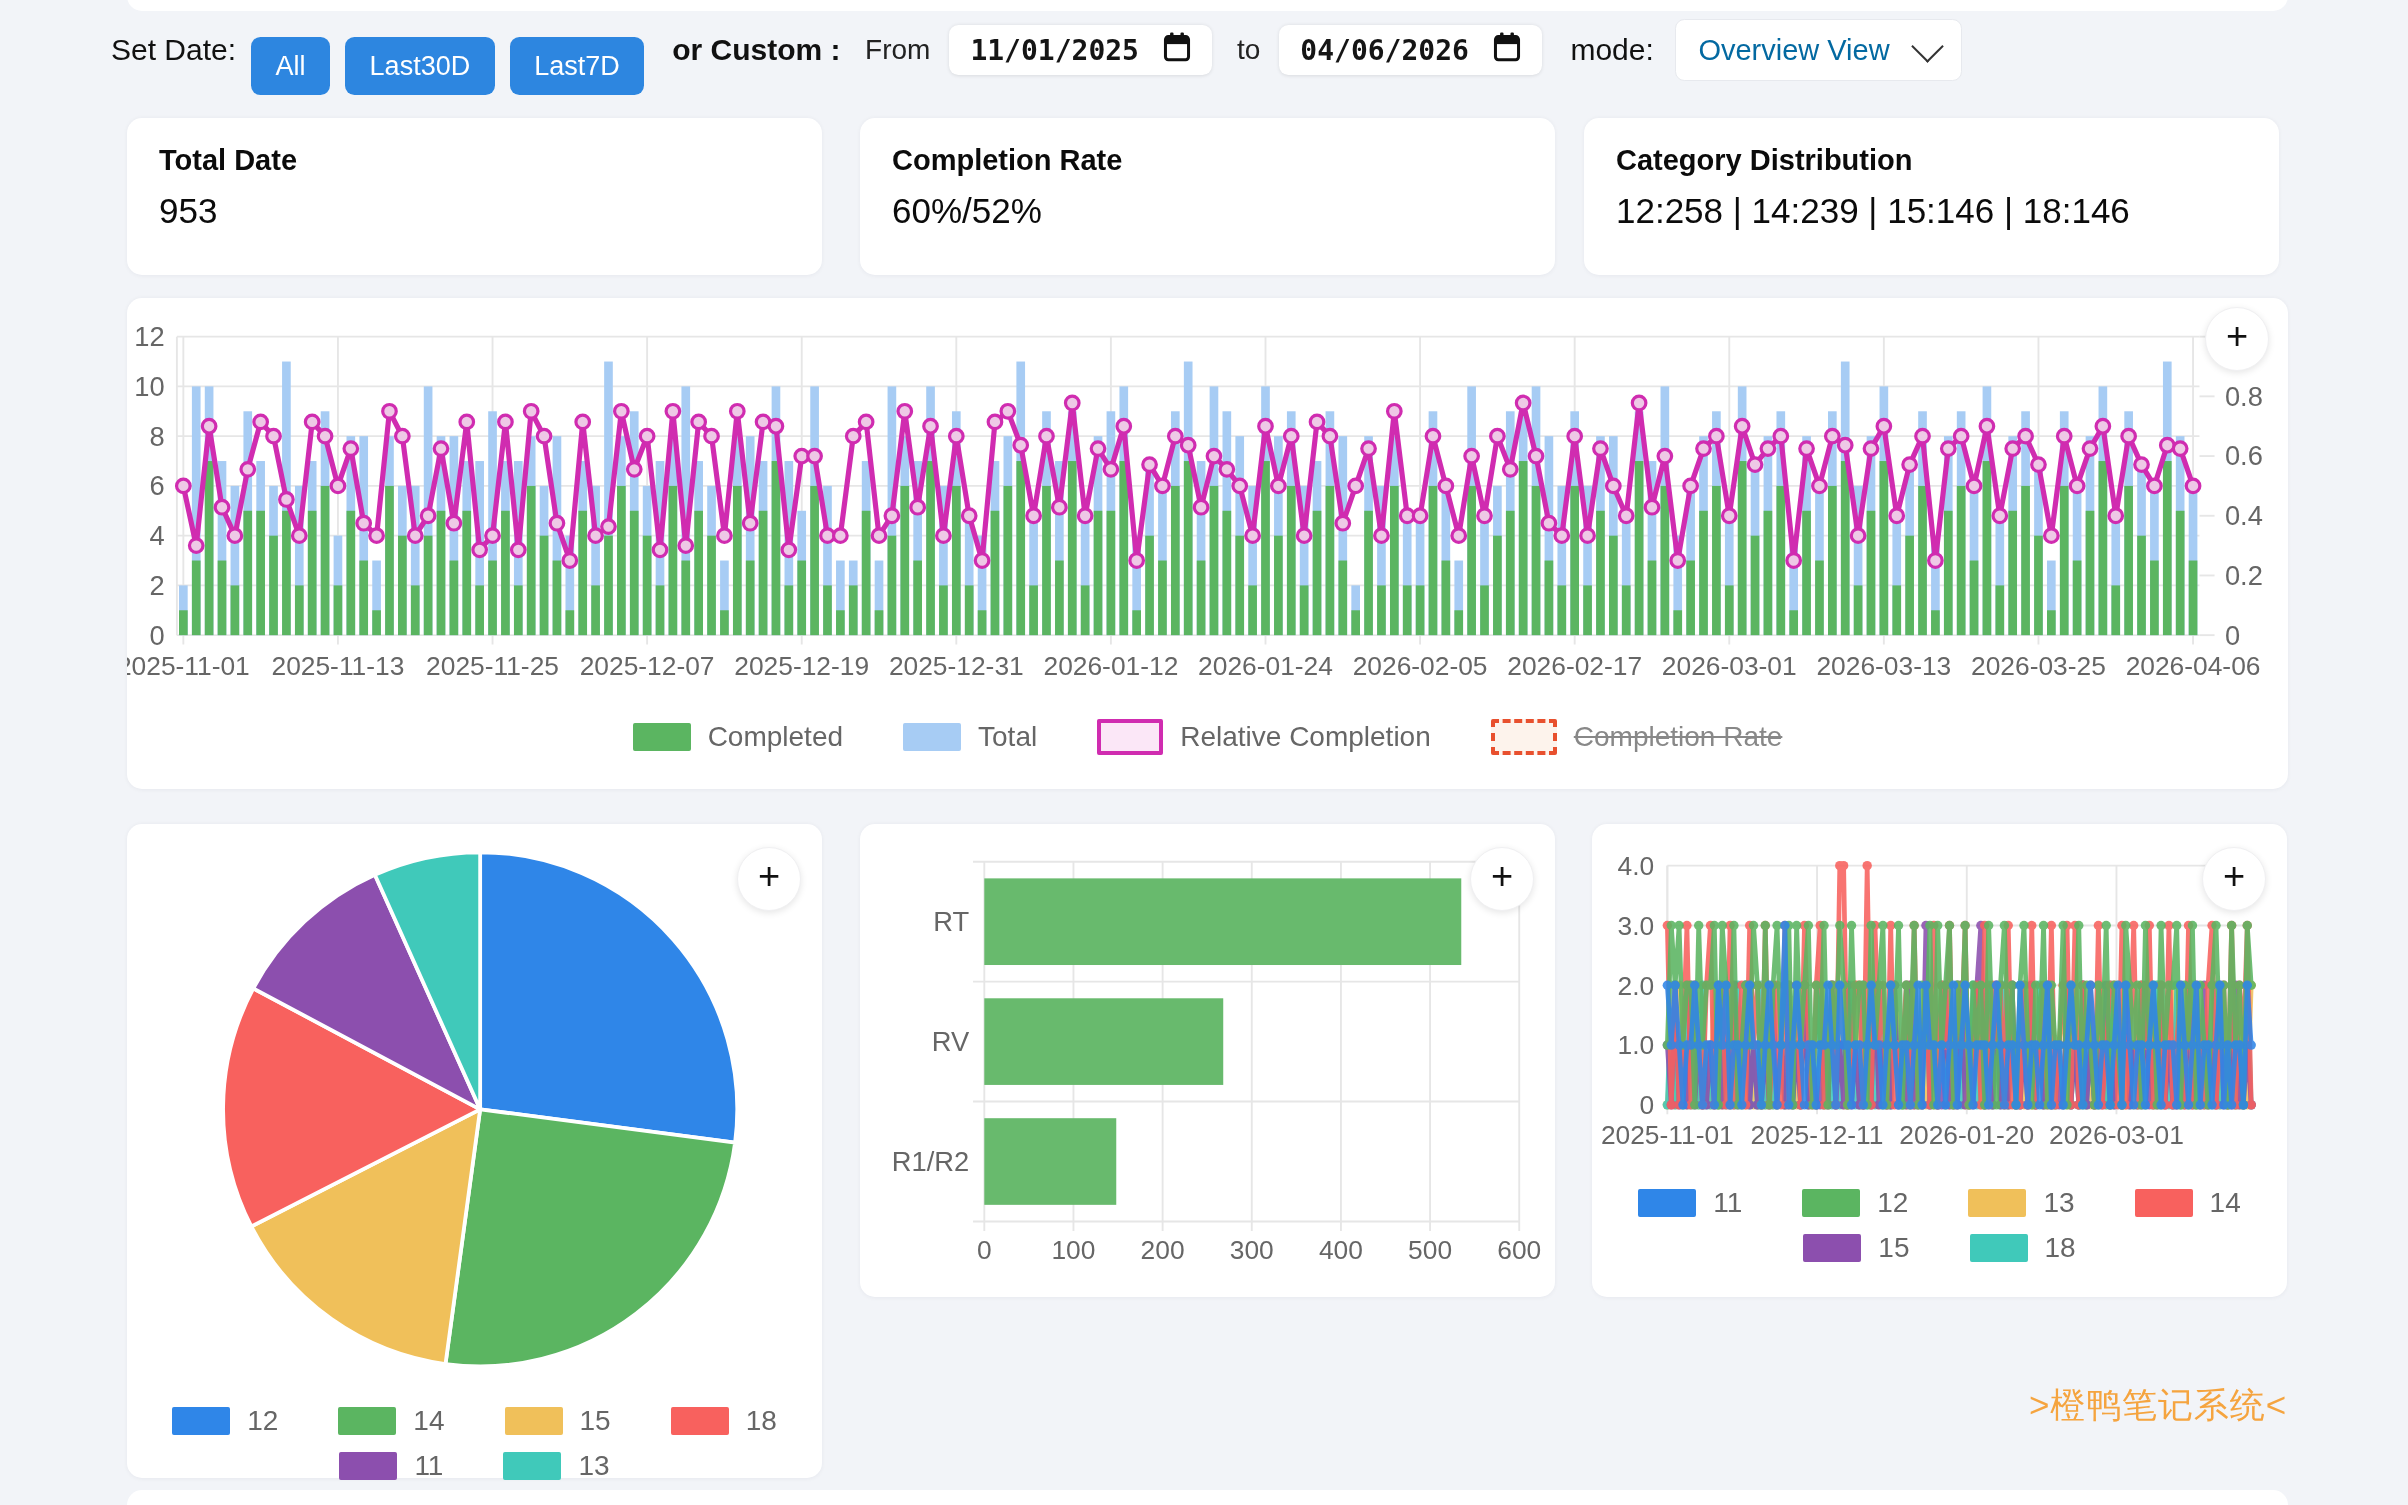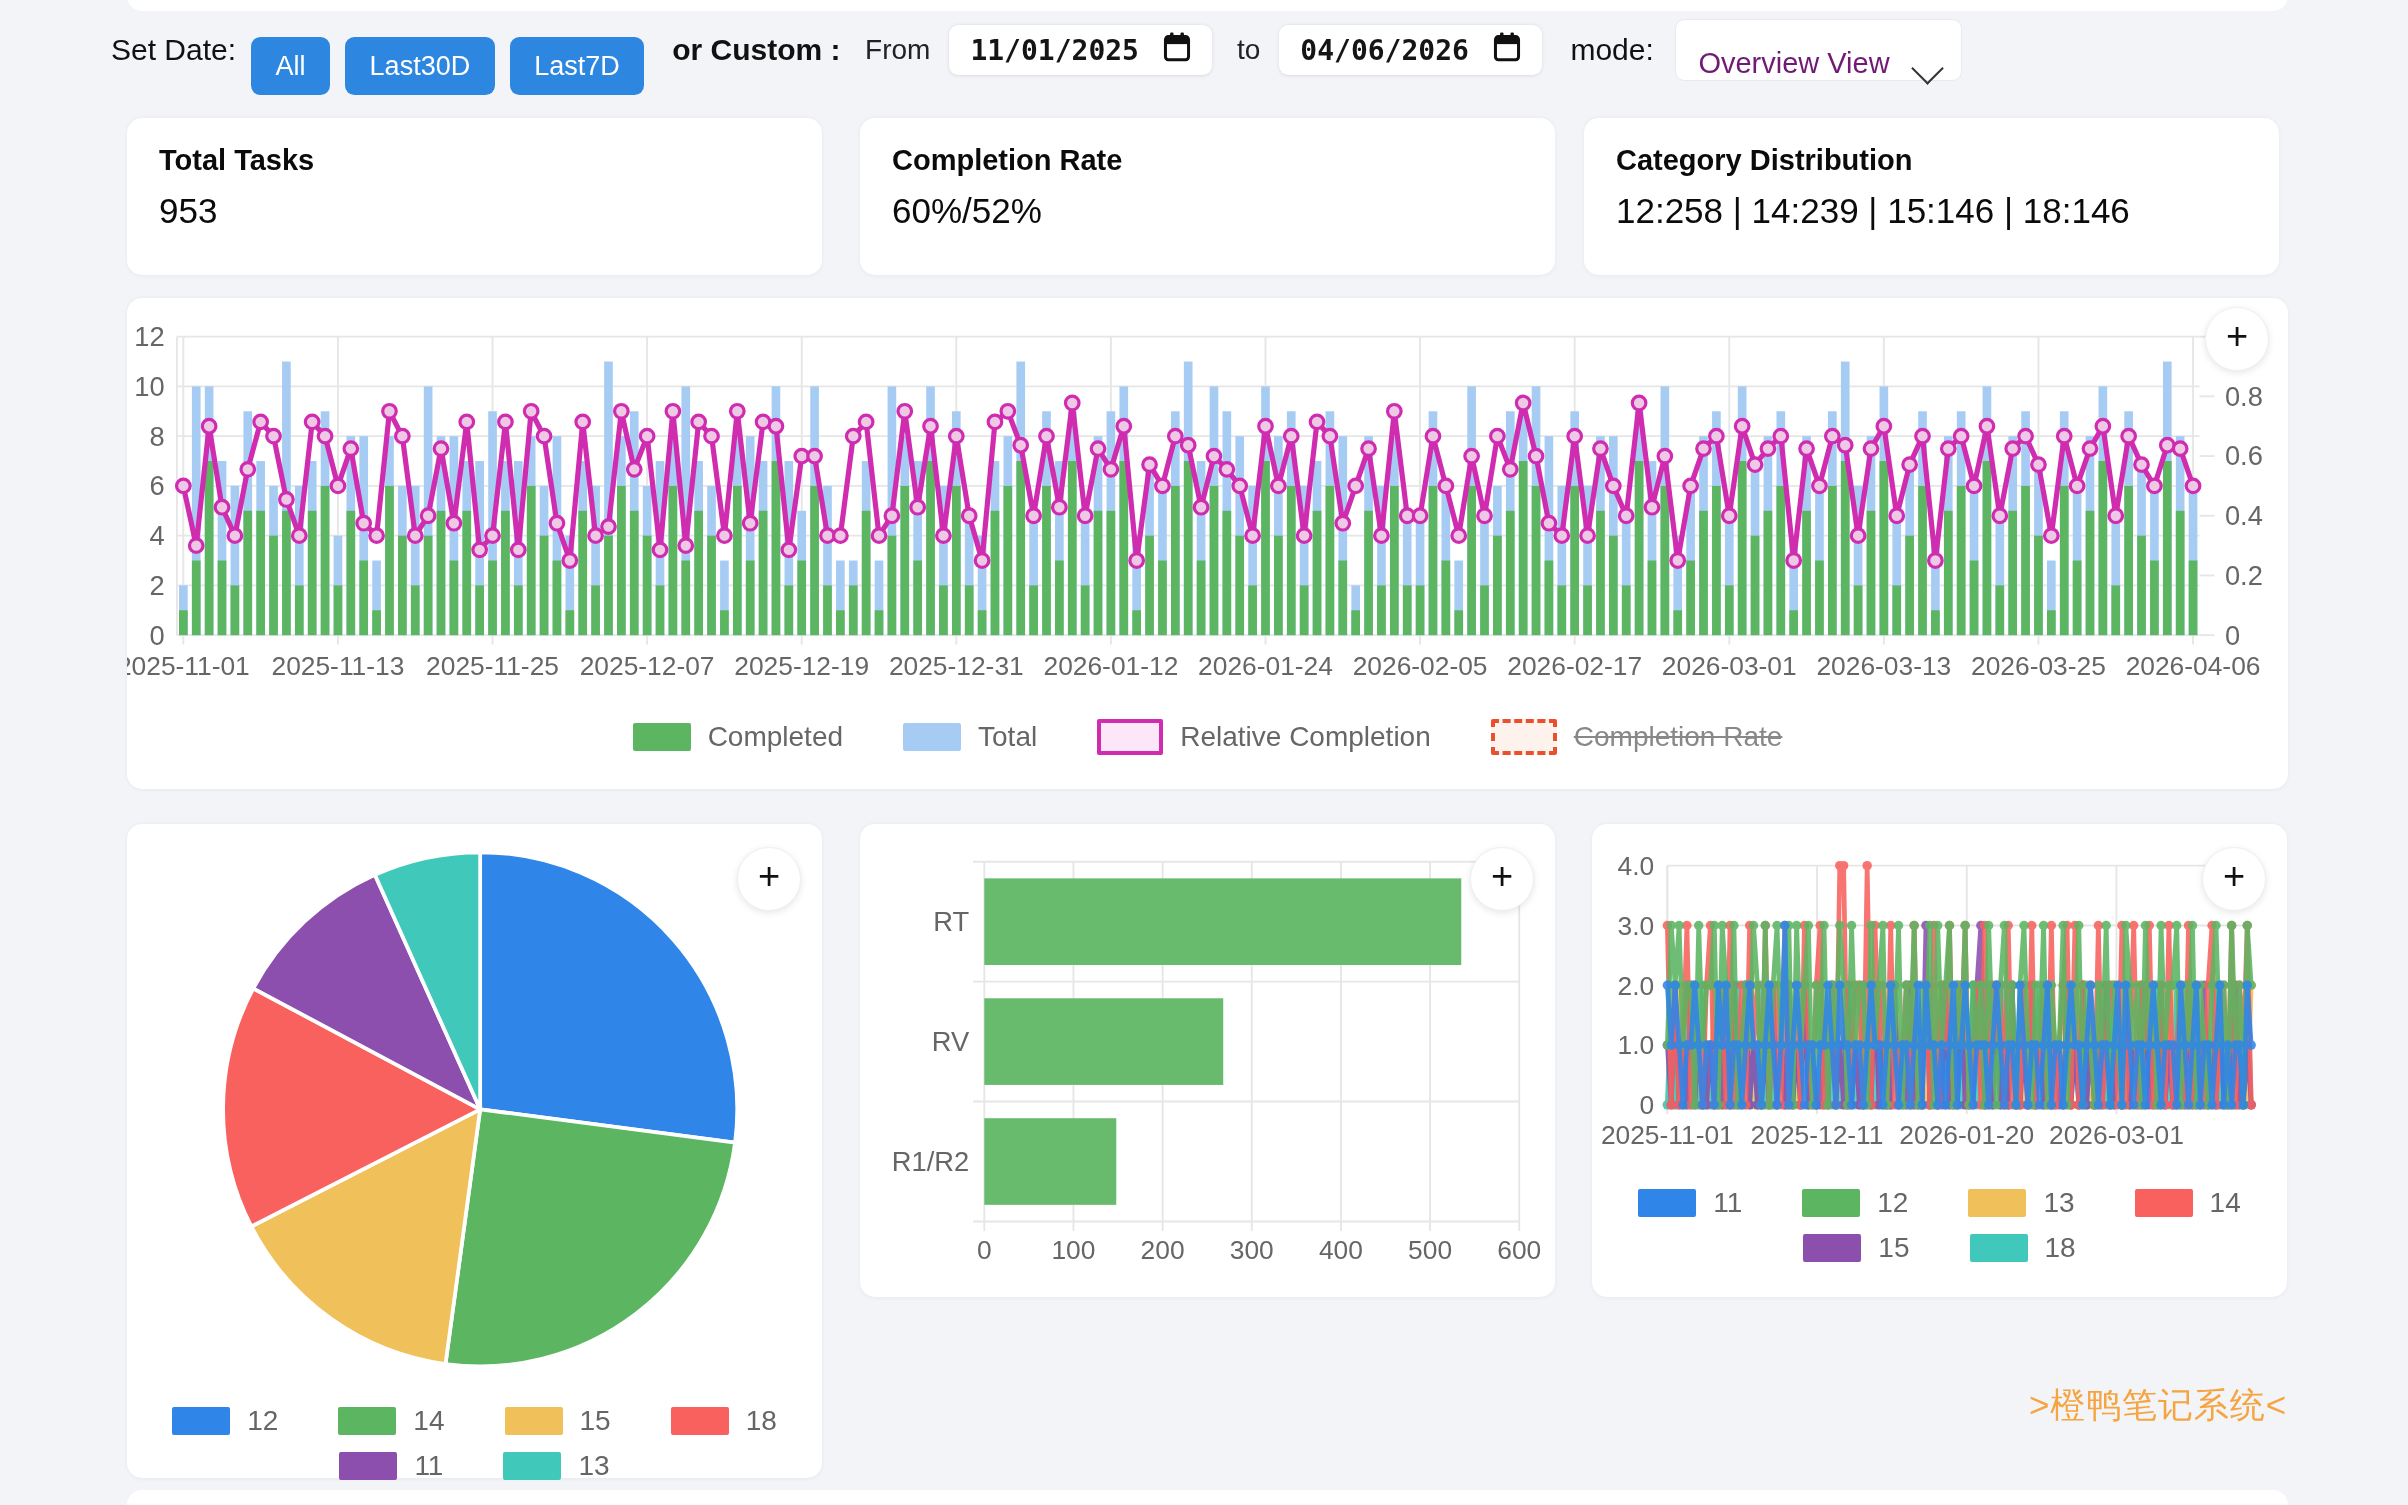--- a/index.html
+++ b/index.html
@@ -5,21 +5,21 @@
   html,body{margin:0;padding:0;background:#f2f4f8;font-family:"Liberation Sans",sans-serif;color:#151515;}
   #page{position:relative;width:2409px;height:1506px;overflow:hidden;background:#f2f4f8;}
   .topsliver{position:absolute;left:127px;width:2161px;top:-15px;height:26px;background:#fff;border-radius:0 0 15px 15px;}
   
   .toolbar{position:absolute;left:111px;top:17px;height:66px;display:flex;align-items:center;}
   .tb-label{font-size:30px;font-weight:500;color:#111;}
   .btn{background:#2d86e0;color:#fff;border:none;border-radius:9.4px;height:58px;padding:0 24.5px;font-size:27px;font-family:"Liberation Sans",sans-serif;margin-left:15px;cursor:pointer;margin-top:32px;}
   .orcustom{margin-left:28px;font-size:30px;font-weight:700;}
   .fromto{margin-left:24.5px;font-size:28px;color:#222;}
   .datebox{margin-left:19px;display:flex;align-items:center;gap:24.5px;background:#fff;border-radius:9.4px;height:50px;padding:0 21px;box-shadow:0 0.9px 3.8px rgba(0,0,0,.10);font-family:"DejaVu Sans Mono",monospace;font-size:28px;font-weight:700;}
-  .selectbox{margin-left:21px;display:flex;align-items:flex-end;gap:26px;background:#fff;border:1.9px solid #e7e9ee;border-radius:9.4px;height:60px;padding:0 22.6px;font-size:29px;color:#701a75;cursor:pointer;}
+  .selectbox{margin-left:21px;display:flex;align-items:center;gap:26px;background:#fff;border:1.9px solid #e7e9ee;border-radius:9.4px;height:60px;padding:0 22.6px;font-size:29px;color:#0369a1;cursor:pointer;}
   
   .card{position:absolute;background:#fff;border-radius:15px;box-shadow:0 0.9px 4.7px rgba(15,25,60,.05);}
   .stat{width:695px;height:157px;top:118px;padding:26px 32px;box-sizing:border-box;}
   .stat h3{margin:0;font-size:29px;font-weight:700;color:#0b0b0b;}
   .stat .val{margin-top:14px;font-size:35px;font-weight:500;color:#0b0b0b;}
   .plusbtn{position:absolute;width:62px;height:62px;border-radius:50%;background:#fff;border:1.9px solid #f0f0f2;box-shadow:0 1.9px 7.5px rgba(0,0,0,.10);font-size:38px;line-height:56px;text-align:center;color:#111;cursor:pointer;z-index:5;}
   svg text{font-family:"Liberation Sans",sans-serif;}
   
   .lg-row{display:flex;justify-content:center;align-items:center;gap:60px;margin-top:13px;}
   .lg-item{display:flex;align-items:center;gap:17px;cursor:pointer;}
@@ -67,21 +67,21 @@
       </span>
     </div>
     <span class="tb-label" style="margin-left:28px;">mode:</span>
     <div class="selectbox">
       <span>Overview View</span>
       <span class="chev"></span>
     </div>
   </div>
 
   <div class="card stat" style="left:127px;">
-    <h3>Total Tasks</h3>
+    <h3>Total Date</h3>
     <div class="val">953</div>
   </div>
   <div class="card stat" style="left:860px;">
     <h3>Completion Rate</h3>
     <div class="val">60%/52%</div>
   </div>
   <div class="card stat" style="left:1584px;">
     <h3>Category Distribution</h3>
     <div class="val">12:258 | 14:239 | 15:146 | 18:146</div>
   </div>

